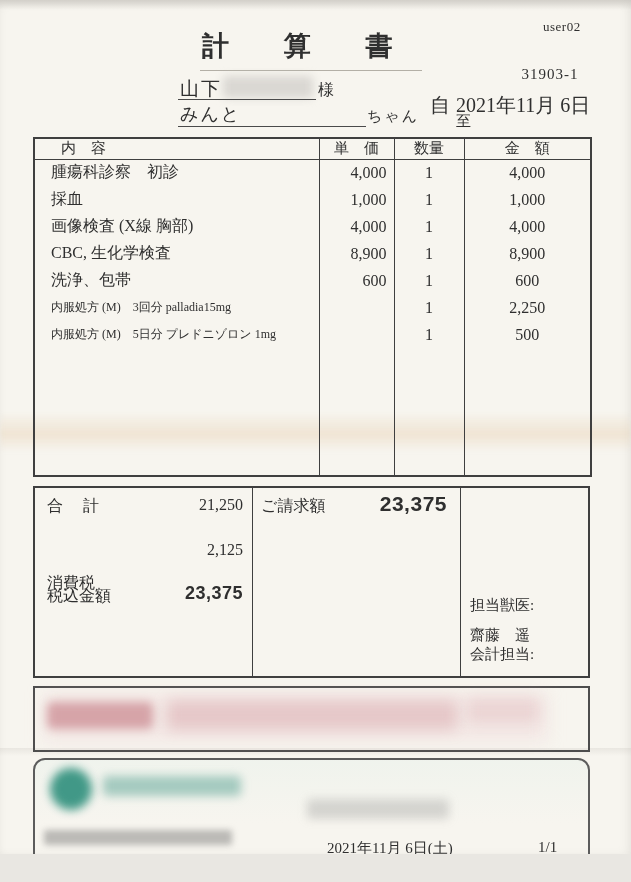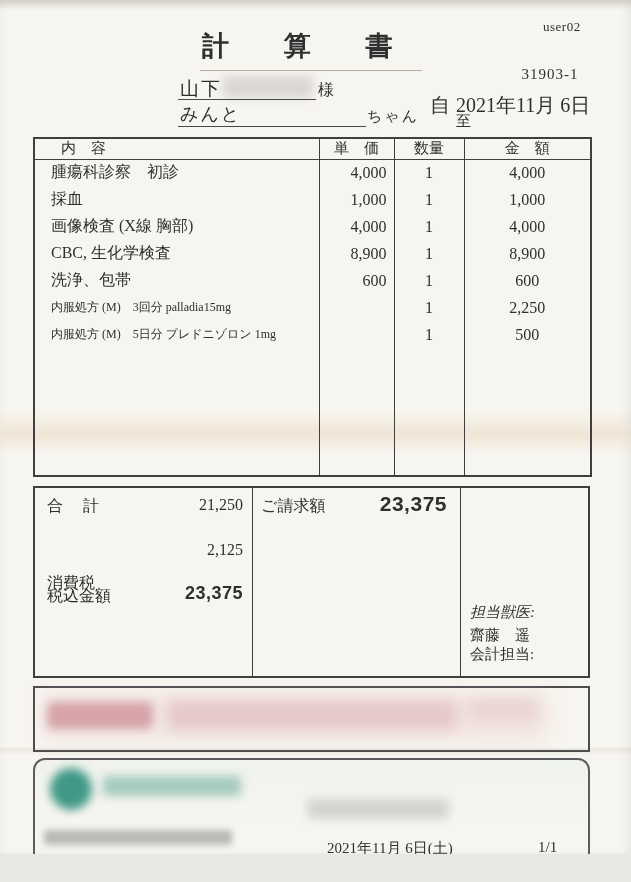--- a/index.html
+++ b/index.html
@@ -115,21 +115,21 @@
     font-family: "Liberation Sans", "DejaVu Sans", sans-serif;
     font-weight: bold; font-size: 18px; letter-spacing: 0.5px;
   }
   .billed-label { left: 226px; top: 8px; }
   .billed-value {
     left: 320px; top: 4px; width: 92px;
     font-family: "Liberation Sans", "DejaVu Sans", sans-serif;
     font-weight: bold; font-size: 21px; letter-spacing: 0.5px;
   }
   .staff-label { position: absolute; font-size: 15px; left: 435px; }
-  .vet-label { top: 115px; font-style: italic; }
+  .vet-label { top: 108px; }
   .vet-name { top: 138px; }
   .cashier-label { top: 157px; }
 
   
   .stamp-box {
     left: 33px; top: 686px; width: 557px; height: 66px;
     border: 2px solid #4d4d4d;
   }
   .stamp-wash {
     position: absolute; left: 8px; top: 4px; width: 505px; height: 50px;

